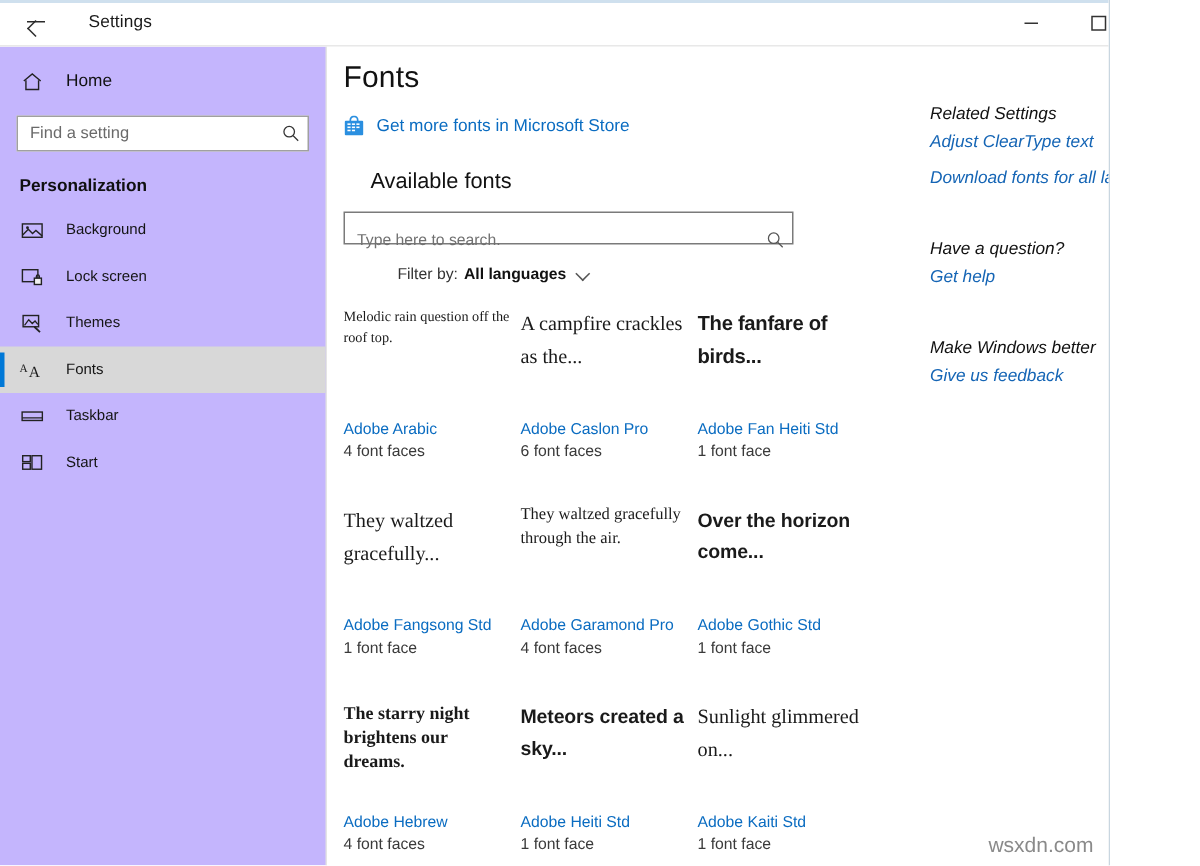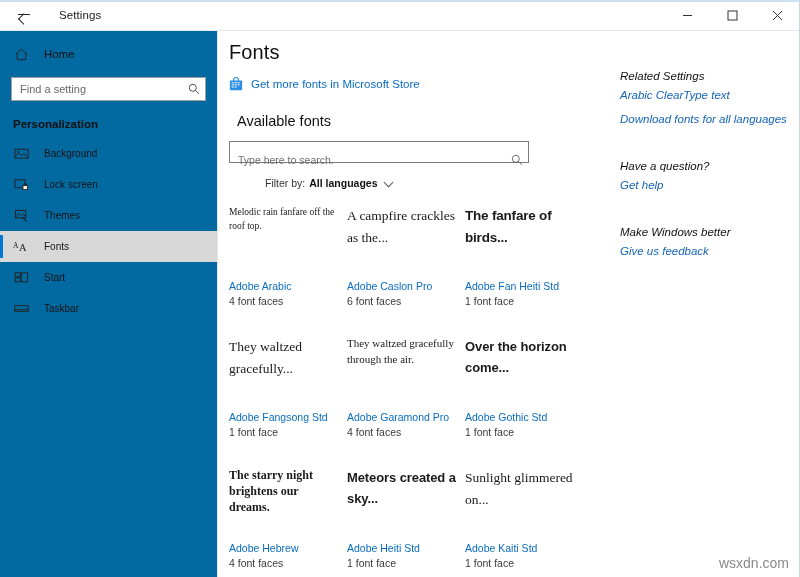--- a/index.html
+++ b/index.html
@@ -8,21 +8,21 @@
     width: 800px;
     height: 577px;
     overflow: hidden;
     background: #ffffff;
     font-family: "Liberation Sans", sans-serif;
     -webkit-font-smoothing: antialiased;
   }
 
   #app {
     position: relative;
-    width: 800px;
+    width: 740px;
     height: 577px;
     background: #ffffff;
     border-right: 1px solid #c9d6e0;
     overflow: hidden;
   }
 
   
   .titlebar {
     position: absolute;
     top: 0; left: 0;
@@ -86,21 +86,21 @@
     display: flex; align-items: center; justify-content: center;
     cursor: pointer;
   }
 
   
   .sidebar {
     position: absolute;
     top: 31px; left: 0;
     width: 218px;
     height: 546px;
-    background: #0369a1;
+    background: #c4b5fd;
     border-right: 1px solid #e4e4e4;
     z-index: 10;
   }
   .home-row {
     display: flex;
     align-items: center;
     height: 34px;
     margin-top: 6px;
     padding-left: 13px;
     cursor: pointer;
@@ -194,21 +194,21 @@
   }
   .store-link-text {
     font-size: 11.5px;
     color: #0a6cc1;
     margin-left: 8px;
   }
 
   .subhead {
     font-size: 14.5px;
     color: #111;
-    margin: 22px 0 0 18px;
+    margin: 22px 0 0 28px;
     font-weight: normal;
   }
   .font-search {
     margin: 12px 0 0 10px;
     width: 300px;
     height: 22px;
     border: 1px solid #7a7a7a;
     background: #fff;
     display: flex;
     align-items: center;
@@ -455,36 +455,36 @@
           <text x="0" y="9" font-family="Liberation Serif, serif" font-size="8" fill="#1a1a1a">A</text>
           <text x="6.5" y="12.5" font-family="Liberation Serif, serif" font-size="11" fill="#1a1a1a">A</text>
         </svg>
       </div>
       <div class="nav-label">Fonts</div>
     </div>
 
     <div class="nav-item">
       <div class="nav-icon">
         <svg width="15" height="15" viewBox="0 0 16 16">
+          <rect x="0.8" y="5" width="14.4" height="6" fill="none" stroke="#222" stroke-width="1"></rect>
+          <line x1="0.8" y1="9.2" x2="15.2" y2="9.2" stroke="#222" stroke-width="0.9"></line>
+        </svg>
+      </div>
+      <div class="nav-label">Taskbar</div>
+    </div>
+
+    <div class="nav-item">
+      <div class="nav-icon">
+        <svg width="15" height="15" viewBox="0 0 16 16">
           <rect x="1.2" y="3" width="5.4" height="4.2" fill="none" stroke="#222" stroke-width="1"></rect>
           <rect x="1.2" y="8.4" width="5.4" height="4.2" fill="none" stroke="#222" stroke-width="1"></rect>
           <rect x="7.8" y="3" width="6.8" height="9.6" fill="none" stroke="#222" stroke-width="1"></rect>
         </svg>
       </div>
       <div class="nav-label">Start</div>
-    </div>
-
-    <div class="nav-item">
-      <div class="nav-icon">
-        <svg width="15" height="15" viewBox="0 0 16 16">
-          <rect x="0.8" y="5" width="14.4" height="6" fill="none" stroke="#222" stroke-width="1"></rect>
-          <line x1="0.8" y1="9.2" x2="15.2" y2="9.2" stroke="#222" stroke-width="0.9"></line>
-        </svg>
-      </div>
-      <div class="nav-label">Taskbar</div>
     </div>
   </div>
 
   <div class="content">
 
     <div class="page-title">Fonts</div>
 
     <div class="store-link-row">
       <svg class="store-icon" viewBox="0 0 16 16">
         <rect x="1" y="4" width="14" height="11" rx="0.8" fill="#2a8fe0"></rect>
@@ -513,21 +513,21 @@
 
     <div class="filter-row">
       <span class="filter-label">Filter by:</span>
       <span class="filter-value">All languages</span>
       <span class="chevron"></span>
     </div>
 
     <div class="font-grid">
 
       <div class="font-card">
-        <div class="preview serif-sm">Melodic rain fanfare off the roof top.</div>
+        <div class="preview serif-sm">Melodic rain question off the roof top.</div>
         <div class="font-name">Adobe Arabic</div>
         <div class="font-faces">4 font faces</div>
       </div>
 
       <div class="font-card">
         <div class="preview serif-lg">A campfire crackles as the...</div>
         <div class="font-name">Adobe Caslon Pro</div>
         <div class="font-faces">6 font faces</div>
       </div>
 
@@ -572,21 +572,21 @@
         <div class="font-name">Adobe Kaiti Std</div>
         <div class="font-faces">1 font face</div>
       </div>
 
     </div>
   </div>
 
   <div class="right-panel">
     <div style="position:absolute; top:39px; left:0;">
       <div class="rp-head">Related Settings</div>
-      <div class="rp-link" style="margin-top:7px;">Arabic ClearType text</div>
+      <div class="rp-link" style="margin-top:7px;">Adjust ClearType text</div>
       <div class="rp-link" style="margin-top:12px;">Download fonts for all languages</div>
     </div>
 
     <div style="position:absolute; top:129px; left:0;">
       <div class="rp-head">Have a question?</div>
       <div class="rp-link" style="margin-top:7px;">Get help</div>
     </div>
 
     <div style="position:absolute; top:195px; left:0;">
       <div class="rp-head">Make Windows better</div>

